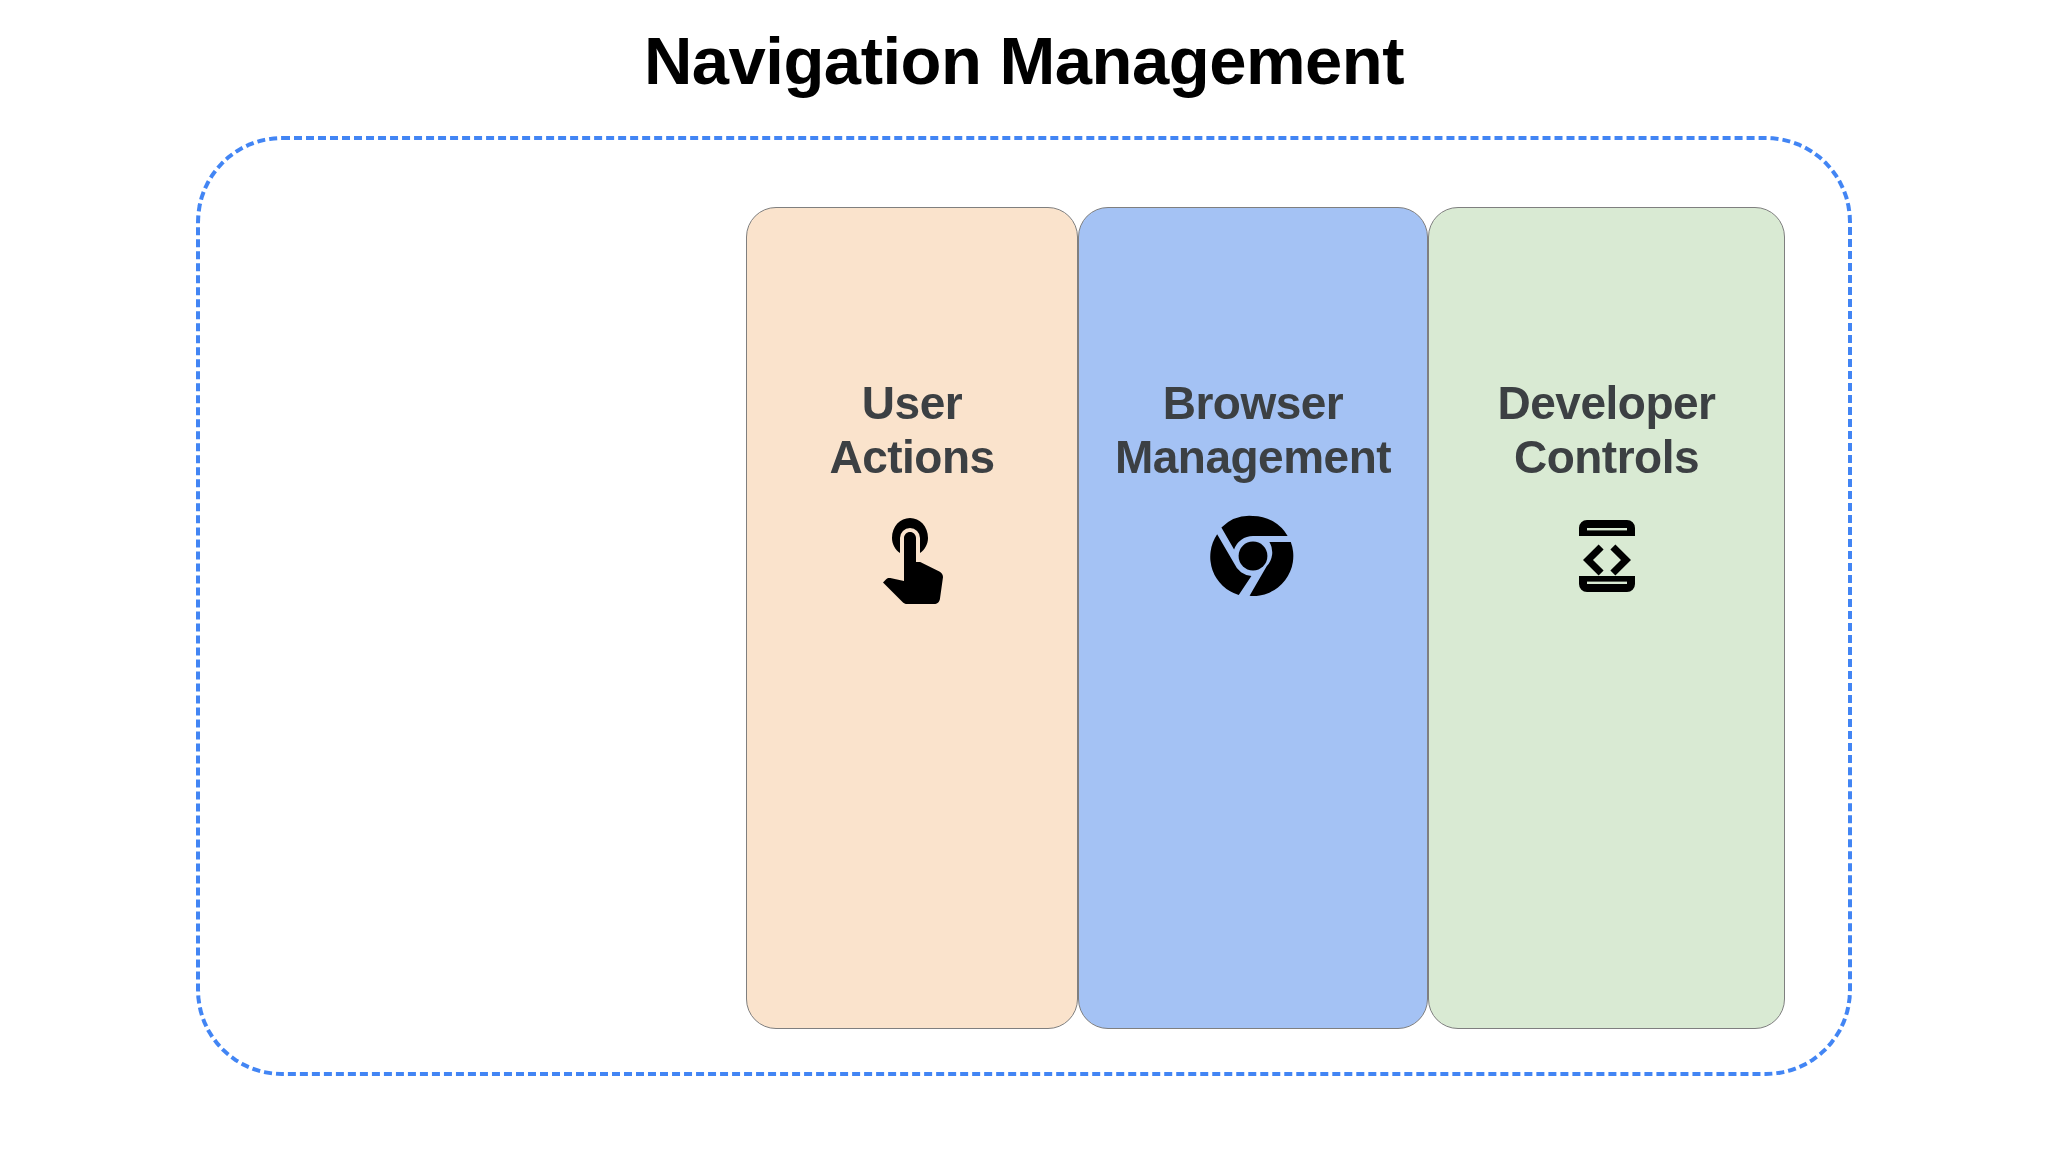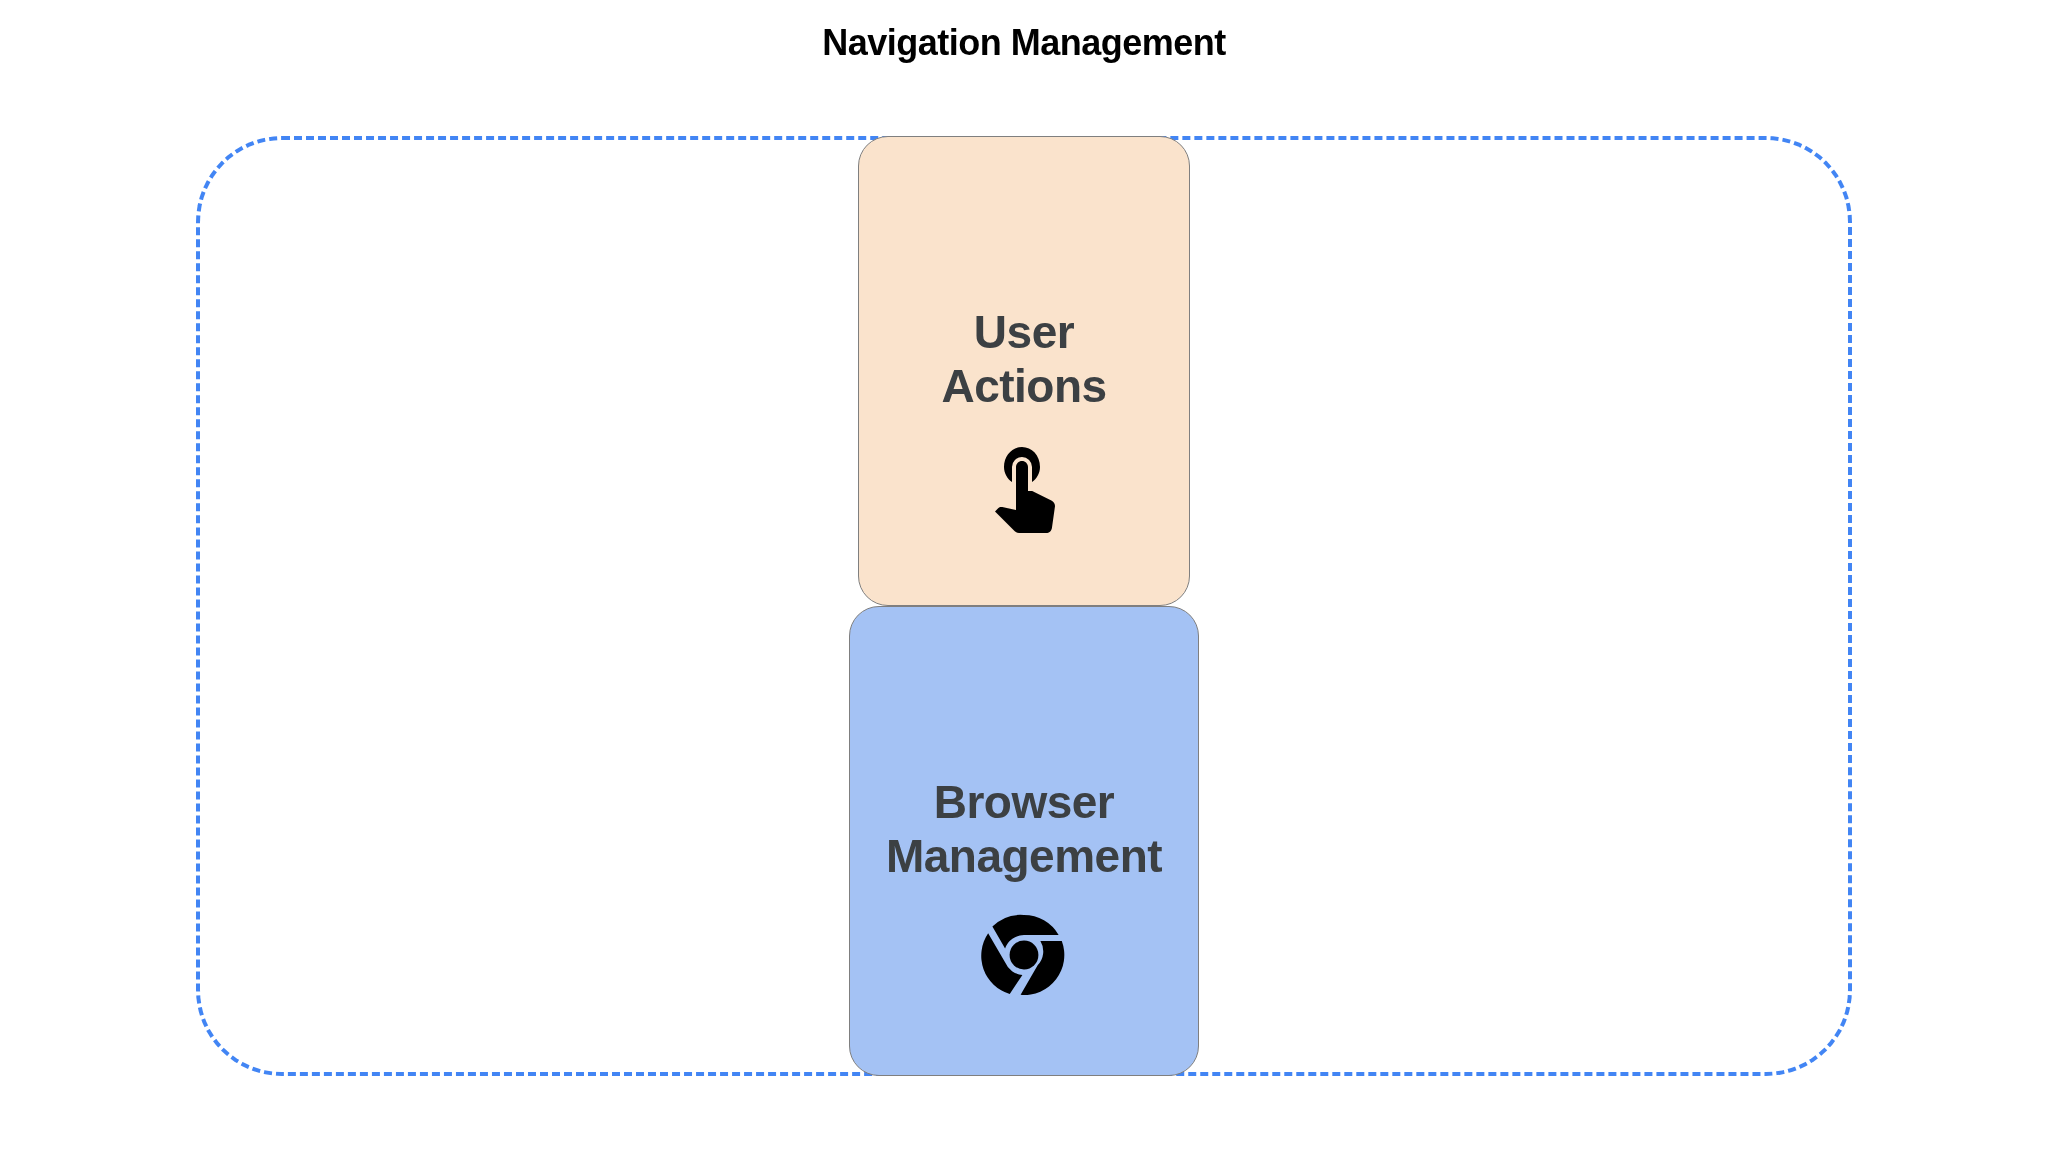--- a/index.html
+++ b/index.html
@@ -15,21 +15,21 @@
     position: relative;
   }
 
   
   #page-title {
     position: absolute;
     left: 0;
     top: 22px;
     width: 2048px;
     text-align: center;
-    font-size: 36px;
+    font-size: 67px;
     font-weight: bold;
     color: #000000;
     letter-spacing: -0.5px;
     line-height: 1.15;
     white-space: nowrap;
   }
 
   
   #dashed-container {
     position: absolute;
@@ -39,25 +39,25 @@
     height: 940px;
     box-sizing: border-box;
     border: 4px dashed #4285f4;
     border-radius: 86px;
   }
 
   
   #card-row {
     position: absolute;
     left: 196px;
-    top: 136px;
+    top: 148px;
     width: 1656px;
     height: 940px;
     display: flex;
-    flex-direction: column;
+    flex-direction: row;
     align-items: center;
     justify-content: flex-end;
     padding: 0 67px;
     box-sizing: border-box;
   }
 
   .card {
     box-sizing: border-box;
     height: 822px;
     border: 1px solid #7f7f7f;
@@ -136,14 +136,28 @@
                  A9.98 9.98 0 0 1 12 2z"></path>
         <path d="M3.04 6.57L7.3 13.9a5 5 0 0 0 4.3 3.07l-3.17 4.8
                  A10 10 0 0 1 3.04 6.57z"></path>
         <path d="M21.45 8.5a10 10 0 0 1-10.3 13.45l4.3-7.45
                  A5 5 0 0 0 16.1 8.5h5.35z"></path>
         <circle cx="12" cy="12" r="3.6"></circle>
       </svg>
     </div>
   </div>
 
+  <div class="card card-2">
+    <div class="card-label">Developer
+Controls</div>
+    <div class="card-icon">
+      <svg viewBox="0 0 24 24" aria-hidden="true">
+        <path d="M7 3h10a2 2 0 0 1 2 2v2h-2V5H7v2H5V5a2 2 0 0 1 2-2z"></path>
+        <rect x="7" y="5.6" width="10" height="1.4"></rect>
+        <path d="M5 17h2v2h10v-2h2v2a2 2 0 0 1-2 2H7a2 2 0 0 1-2-2v-2z"></path>
+        <rect x="7" y="17" width="10" height="1.4"></rect>
+        <path d="M9.9 9.1l1.25 1.25L8.5 13l2.65 2.65L9.9 16.9 6 13z"></path>
+        <path d="M14.1 9.1L18 13l-3.9 3.9-1.25-1.25L15.5 13l-2.65-2.65z"></path>
+      </svg>
+    </div>
+  </div>
 
 </div>
 
 </body></html>

